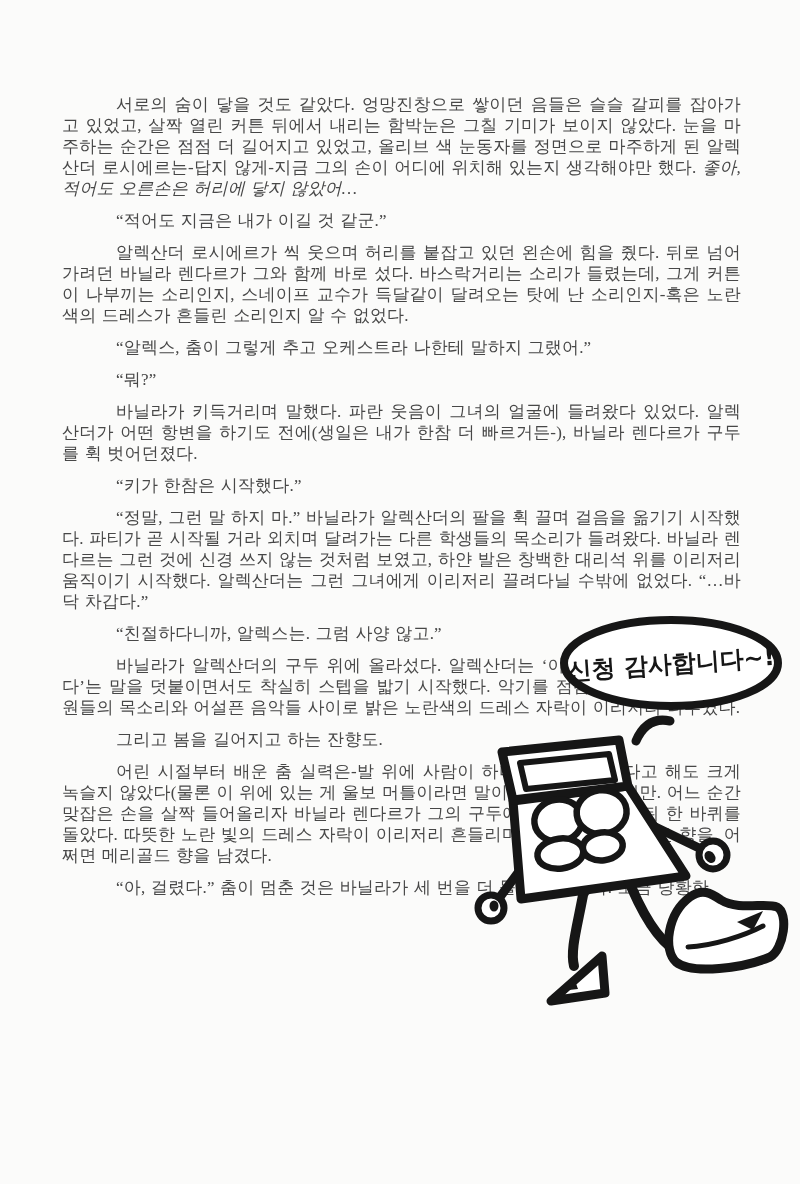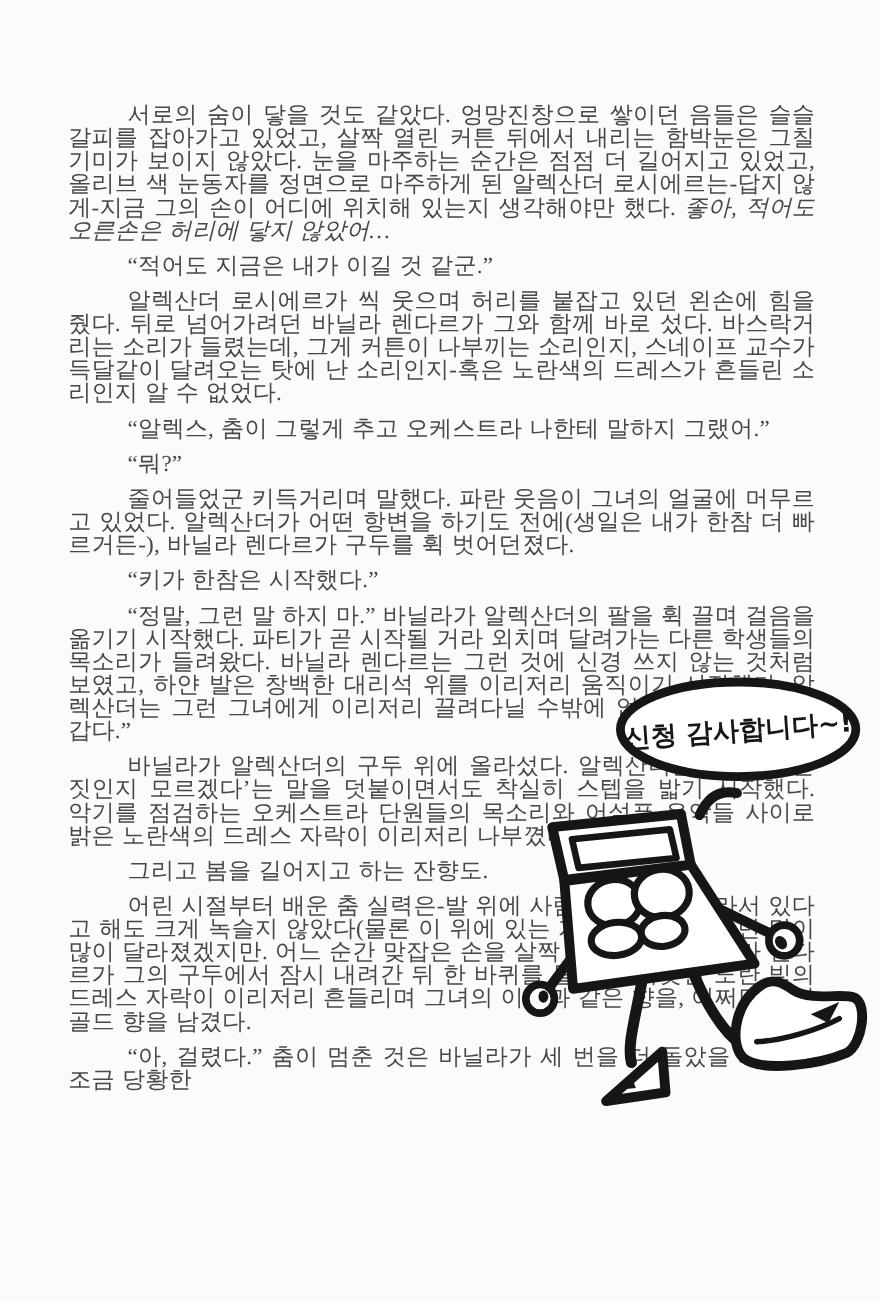--- a/index.html
+++ b/index.html
@@ -9,21 +9,21 @@
     font-family:"Liberation Serif","DejaVu Serif",serif;
   }
   .page{
     position:absolute;left:0;top:0;width:800px;height:1184px;
     box-sizing:border-box;
     padding:94px 59px 0 62px;
     color:#474747;
   }
   p.story-par{
     margin:0 0 11px 0;
-    font-size:21px;
+    font-size:17px;
     line-height:21px;
     text-align:justify;
     text-indent:54px;
     letter-spacing:0.2px;
     word-spacing:1px;
   }
   p.story-par em{font-style:italic;}
   .doodle{
     position:absolute;left:0;top:0;width:800px;height:1184px;
     pointer-events:none;
@@ -32,23 +32,24 @@
 </head>
 <body>
 
 <div class="page">
   <div>
       <p class="story-par"><span>서로의 숨이 닿을 것도 같았다. 엉망진창으로 쌓이던 음들은 슬슬 갈피를 잡아가고 있었고, 살짝 열린 커튼 뒤에서 내리는 함박눈은 그칠 기미가 보이지 않았다. 눈을 마주하는 순간은 점점 더 길어지고 있었고, 올리브 색 눈동자를 정면으로 마주하게 된 알렉산더 로시에르는-답지 않게-지금 그의 손이 어디에 위치해 있는지 생각해야만 했다. </span><em>좋아, 적어도 오른손은 허리에 닿지 않았어…</em></p>
       <p class="story-par"><span>“적어도 지금은 내가 이길 것 같군.”</span></p>
       <p class="story-par"><span>알렉산더 로시에르가 씩 웃으며 허리를 붙잡고 있던 왼손에 힘을 줬다. 뒤로 넘어가려던 바닐라 렌다르가 그와 함께 바로 섰다. 바스락거리는 소리가 들렸는데, 그게 커튼이 나부끼는 소리인지, 스네이프 교수가 득달같이 달려오는 탓에 난 소리인지-혹은 노란색의 드레스가 흔들린 소리인지 알 수 없었다.</span></p>
       <p class="story-par"><span>“알렉스, 춤이 그렇게 추고 오케스트라 나한테 말하지 그랬어.”</span></p>
       <p class="story-par"><span>“뭐?”</span></p>
-      <p class="story-par"><span>줄어들었군 키득거리며 말했다. 파란 웃음이 그녀의 얼굴에 머무르고 있었다. 알렉산더가 어떤 항변을 하기도 전에(생일은 내가 한참 더 빠르거든-), 바닐라 렌다르가 구두를 휙 벗어던졌다.</span></p>
+      <p class="story-par"><span>바닐라가 키득거리며 말했다. 파란 웃음이 그녀의 얼굴에 들려왔다 있었다. 알렉산더가 어떤 항변을 하기도 전에(생일은 내가 한참 더 빠르거든-), 바닐라 렌다르가 구두를 휙 벗어던졌다.</span></p>
       <p class="story-par"><span>“키가 한참은 시작했다.”</span></p>
       <p class="story-par"><span>“정말, 그런 말 하지 마.” 바닐라가 알렉산더의 팔을 휙 끌며 걸음을 옮기기 시작했다. 파티가 곧 시작될 거라 외치며 달려가는 다른 학생들의 목소리가 들려왔다. 바닐라 렌다르는 그런 것에 신경 쓰지 않는 것처럼 보였고, 하얀 발은 창백한 대리석 위를 이리저리 움직이기 시작했다. 알렉산더는 그런 그녀에게 이리저리 끌려다닐 수밖에 없었다. “…바닥 차갑다.”</span></p>
+      <p class="story-par"><span>“친절하다니까, 알렉스는. 그럼 사양 않고.”</span></p>
       <p class="story-par"><span>바닐라가 알렉산더의 구두 위에 올라섰다. 알렉산더는 ‘이게 무슨 짓인지 모르겠다’는 말을 덧붙이면서도 착실히 스텝을 밟기 시작했다. 악기를 점검하는 오케스트라 단원들의 목소리와 어설픈 음악들 사이로 밝은 노란색의 드레스 자락이 이리저리 나부꼈다.</span></p>
       <p class="story-par"><span>그리고 봄을 길어지고 하는 잔향도.</span></p>
       <p class="story-par"><span>어린 시절부터 배운 춤 실력은-발 위에 사람이 하나 더 올라서 있다고 해도 크게 녹슬지 않았다(물론 이 위에 있는 게 울보 머틀이라면 말이 많이 달라졌겠지만. 어느 순간 맞잡은 손을 살짝 들어올리자 바닐라 렌다르가 그의 구두에서 잠시 내려간 뒤 한 바퀴를 돌았다. 따뜻한 노란 빛의 드레스 자락이 이리저리 흔들리며 그녀의 이름과 같은 향을, 어쩌면 메리골드 향을 남겼다.</span></p>
       <p class="story-par"><span>“아, 걸렸다.” 춤이 멈춘 것은 바닐라가 세 번을 더 돌았을 때였다. 조금 당황한</span></p>
     </div>
 </div>
 
 <svg class="doodle" width="800" height="1184" viewBox="0 0 800 1184" xmlns="http://www.w3.org/2000/svg">
   <g stroke="#161616" stroke-linecap="round" stroke-linejoin="round" fill="none">
 

